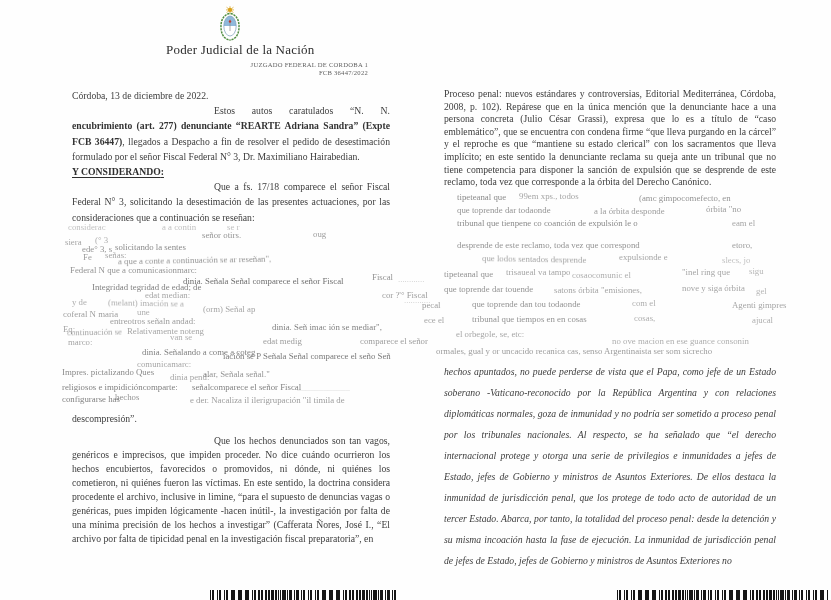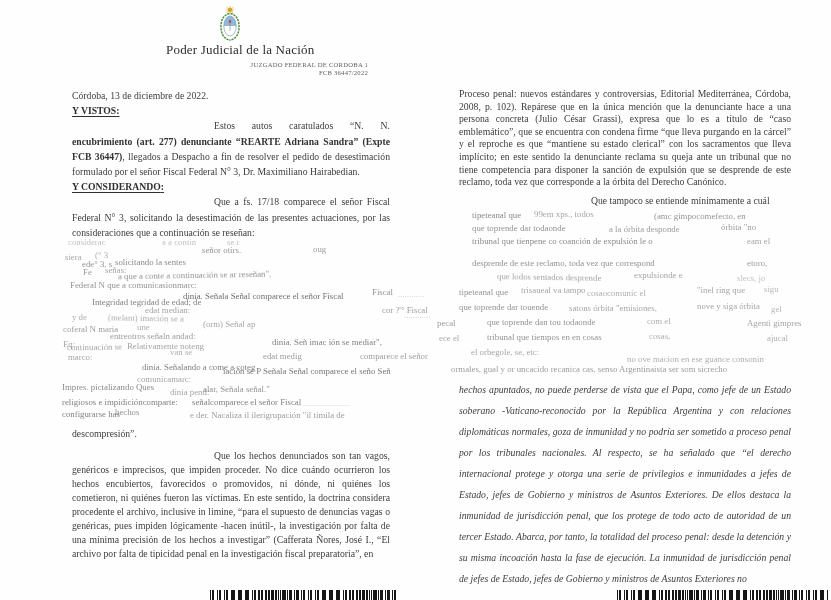--- a/index.html
+++ b/index.html
@@ -15,21 +15,21 @@
     font-size:13px; color:#2d2d2d; letter-spacing:.2px; white-space:nowrap;
   }
   .court-block {
     position:absolute; left:180px; top:61px; width:188px;
     text-align:right; font-size:6.6px; line-height:8px;
     color:#5f5f5f; letter-spacing:.25px;
   }
   
   .col { position:absolute; top:88px; text-align:justify; }
   .col-left  { left:72px;  width:318px; font-size:9.7px; line-height:15.2px; }
-  .col-right { left:459px; width:332px; font-size:9.7px; line-height:12.6px; }
+  .col-right { left:444px; width:332px; font-size:9.7px; line-height:12.6px; }
   .col p { margin:0; }
   .heading { font-weight:bold; color:#2e2e2e; }
   .heading span { text-decoration:underline; text-decoration-thickness:1px; text-underline-offset:1.5px; }
   .indent { text-indent:142px; }
   .indent-sm { text-indent:132px; }
   .b { font-weight:bold; color:#333; }
   .tight { line-height:14px; }
   .loose { line-height:21px;font-style:italic; }
   .mt { margin-top:8px !important; }
   .mt-sm { margin-top:6px !important; }
@@ -80,21 +80,20 @@
     </svg>
     <div class="institution">Poder Judicial de la Nación</div>
     <div class="court-block">
       <div>JUZGADO FEDERAL DE CORDOBA 1</div>
       <div>FCB 36447/2022</div>
     </div>
   </div>
 
   <div class="col col-left">
     <p>Córdoba, 13 de diciembre de 2022.</p>
-    <p class="heading"><span>Y VISTOS</span><span>:</span></p>
     <p class="indent" id="vistos-paragraph"><span>Estos autos caratulados “N. N. </span><span class="b">encubrimiento (art. 277) denunciante “REARTE Adriana Sandra” (Expte FCB 36447)</span><span>, llegados a Despacho a fin de resolver el pedido de desestimación formulado por el señor Fiscal Federal N° 3, Dr. Maximiliano Hairabedian.</span></p>
     <p class="heading"><span>Y CONSIDERANDO</span><span>:</span></p>
     <p class="indent">Que a fs. 17/18 comparece el señor Fiscal Federal N° 3, solicitando la desestimación de las presentes actuaciones, por las consideraciones que a continuación se reseñan:</p>
     <div class="garbled garbled-left" id="garbled-left">
         <span class="frag" style="left: -4px; top: -2px; opacity: 0.35;">considerac</span>
         <span class="frag" style="left: 90px; top: -2px; opacity: 0.35;">a a contin</span>
         <span class="frag" style="left: 155px; top: -2px; opacity: 0.35;">se r</span>
         <span class="frag" style="left: 130px; top: 6px; opacity: 0.6;">señor otirs.</span>
         <span class="frag" style="left: 241px; top: 5px; opacity: 0.55;">oug</span>
         <span class="frag" style="left: -7px; top: 13px; opacity: 0.5;">siera</span>
@@ -138,21 +137,20 @@
         <span class="frag" style="left: -10px; top: 170px; opacity: 0.7;">configurarse  has</span>
         <span class="frag" style="left: 43px; top: 168px; opacity: 0.6;">hechos</span>
         <span class="frag" style="left: 118px; top: 171px; opacity: 0.55;">e der. Nacaliza il ilerigrupación  "il timila de</span>
       </div>
     <p>descompresión”.</p>
     <p class="indent tight mt">Que los hechos denunciados son tan vagos, genéricos e imprecisos, que impiden proceder. No dice cuándo ocurrieron los hechos encubiertos, favorecidos o promovidos, ni dónde, ni quiénes los cometieron, ni quiénes fueron las víctimas. En este sentido, la doctrina considera procedente el archivo, inclusive in limine, “para el supuesto de denuncias vagas o genéricas, pues impiden lógicamente -hacen inútil-, la investigación por falta de una mínima precisión de los hechos a investigar” (Cafferata Ñores, José I., “El archivo por falta de tipicidad penal en la investigación fiscal preparatoria”, en</p>
   </div>
 
   <div class="col col-right">
     <p>Proceso penal: nuevos estándares y controversias, Editorial Mediterránea, Córdoba, 2008, p. 102). Repárese que en la única mención que la denunciante hace a una persona concreta (Julio César Grassi), expresa que lo es a título de “caso emblemático”, que se encuentra con condena firme “que lleva purgando en la cárcel” y el reproche es que “mantiene su estado clerical” con los sacramentos que lleva implícito; en este sentido la denunciante reclama su queja ante un tribunal que no tiene competencia para disponer la sanción de expulsión que se desprende de este reclamo, toda vez que corresponde a la órbita del Derecho Canónico.</p>
-    <p class="indent-sm mt-sm">Que tampoco se entiende mínimamente a cuál</p>
     <div class="garbled garbled-right" id="garbled-right">
         <span class="frag" style="left: 13px; top: 4px; opacity: 0.65;">tipeteanal que</span>
         <span class="frag" style="left: 75px; top: 3px; opacity: 0.5;">99em xps., todos</span>
         <span class="frag" style="left: 195px; top: 5px; opacity: 0.6;">(amc  gimpocomefecto, en</span>
         <span class="frag" style="left: 13px; top: 17px; opacity: 0.6;">que toprende dar todaonde</span>
         <span class="frag" style="left: 150px; top: 18px; opacity: 0.55;">a la órbita desponde</span>
         <span class="frag" style="left: 262px; top: 16px; opacity: 0.55;">órbita "no</span>
         <span class="frag" style="left: 13px; top: 30px; opacity: 0.65;">tribunal que tienpene co coanción de expulsión le o</span>
         <span class="frag" style="left: 288px; top: 30px; opacity: 0.5;">eam el</span>
         <span class="frag" style="left: 13px; top: 52px; opacity: 0.6;">desprende de este reclamo, toda vez que correspond</span>

